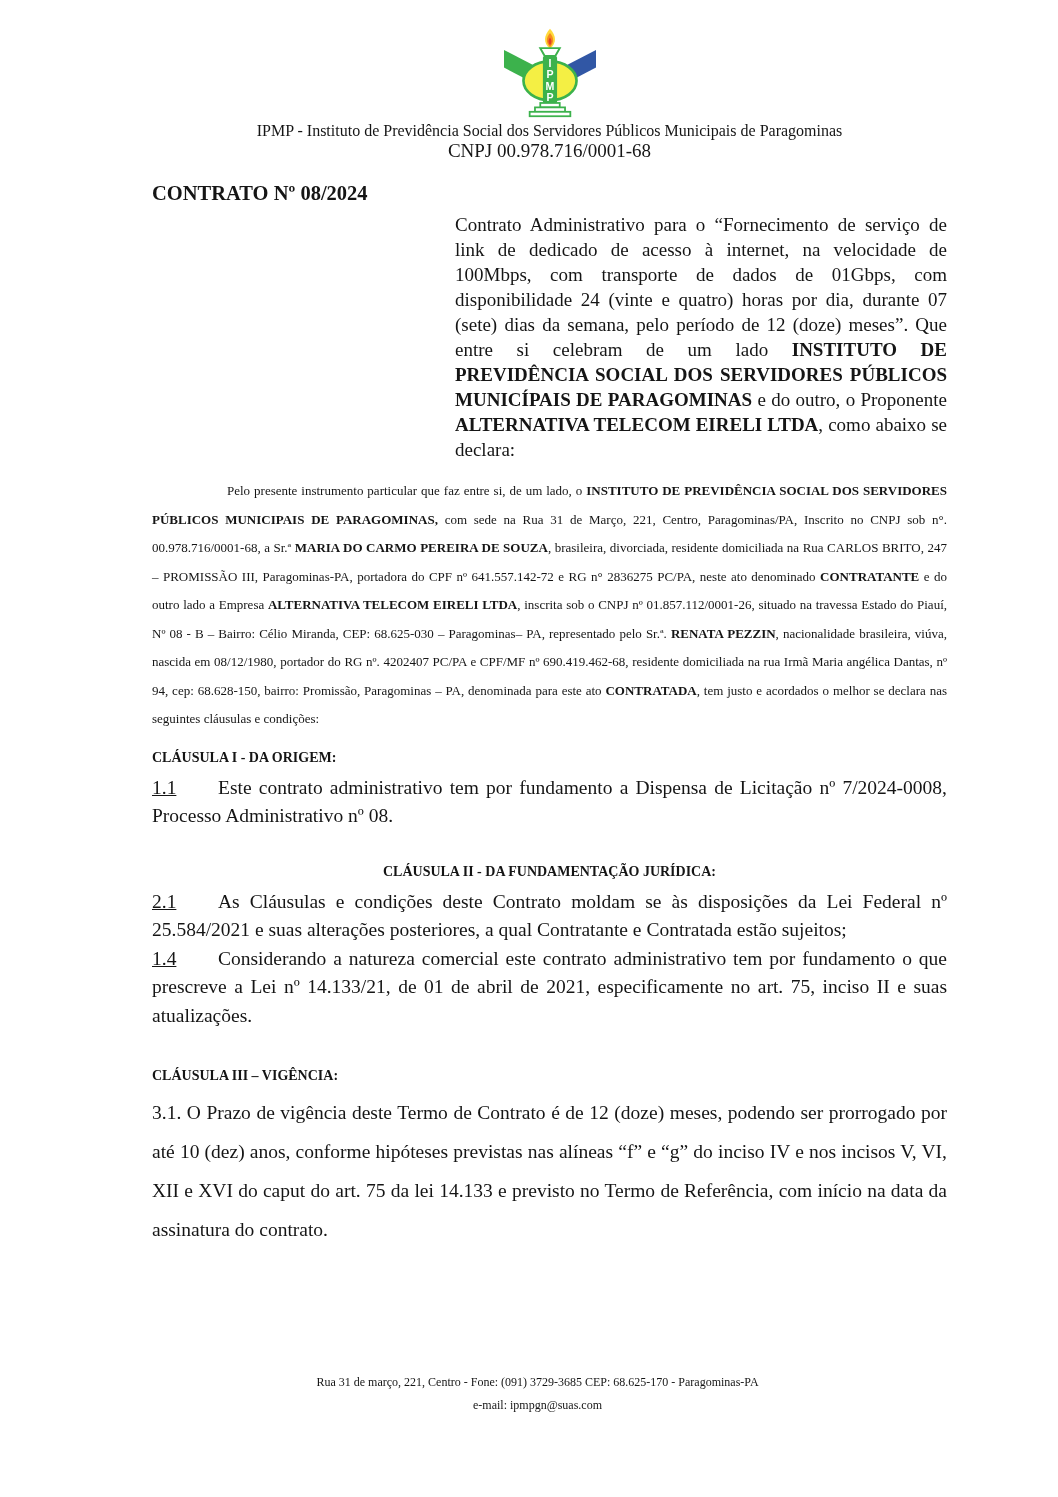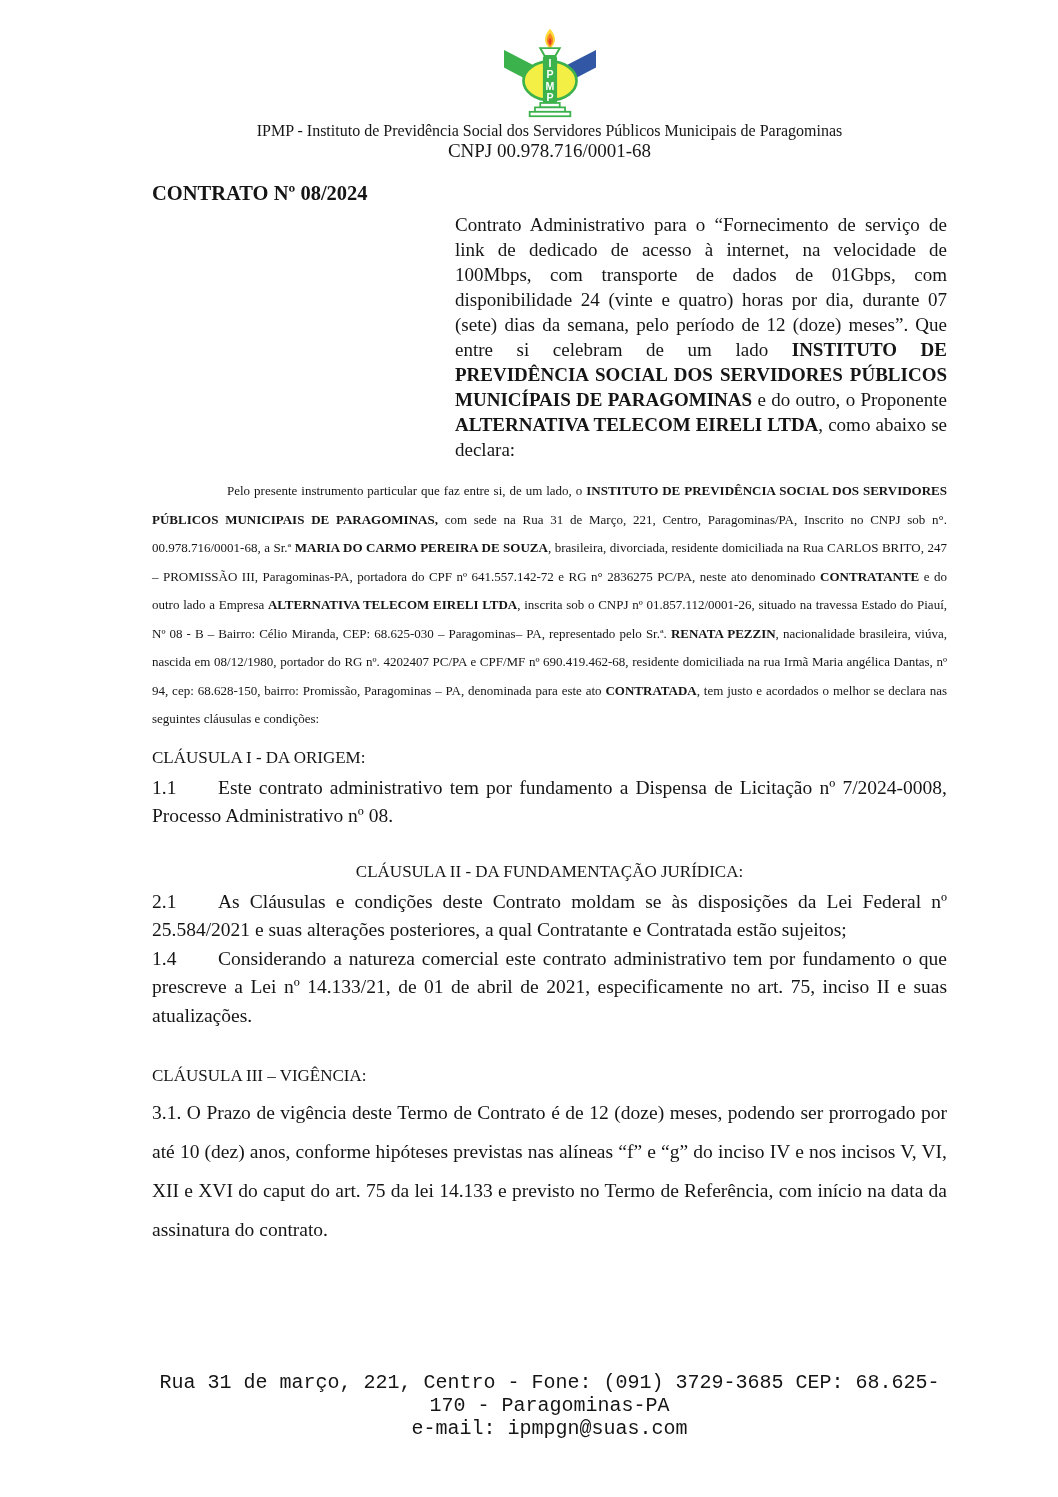--- a/index.html
+++ b/index.html
@@ -17,30 +17,30 @@
   .cnpj-line{font-family:Liberation Serif, serif;font-size:19px;line-height:20px;}
   
   .contract-title{font-weight:bold;font-size:20.5px;line-height:24px;margin-top:20px;}
   
   .preamble{margin-left:303px;margin-top:7px;text-align:justify;
             font-size:19px;line-height:25px;}
   
   .opening{margin-top:15px;text-align:justify;font-size:13px;line-height:28.5px;
            text-indent:75px;}
   
-  .clause-heading{font-weight:normal;font-size:17px;line-height:25px;}
+  .clause-heading{font-weight:bold;font-size:14px;line-height:25px;}
   .clause-heading.c1{margin:11px 0 4px;}
   .clause-heading.c2{margin:28px 0 4px;text-align:center;}
   .clause-heading.c3{margin:33px 0 5px;}
   .item{margin:0;text-align:justify;font-size:19.5px;line-height:28.5px;}
-  .item .item-num{display:inline-block;min-width:66px;}
+  .item .item-num{display:inline-block;min-width:66px;text-decoration:underline;}
   .item.wide{line-height:39px;}
   
-  .doc-footer{position:absolute;left:152px;width:795px;top:1371px;text-align:center;
-              font-size:20px;line-height:23px;font-family:Liberation Mono, monospace;}
+  .doc-footer{position:absolute;left:140px;width:795px;top:1371px;text-align:center;
+              font-size:12px;line-height:23px;}
   p{margin:0;}
   b{font-weight:bold;}
 </style>
 </head>
 <body>
 
 <div class="page">
 
   <div class="doc-header">
     <div class="logo-wrap">

